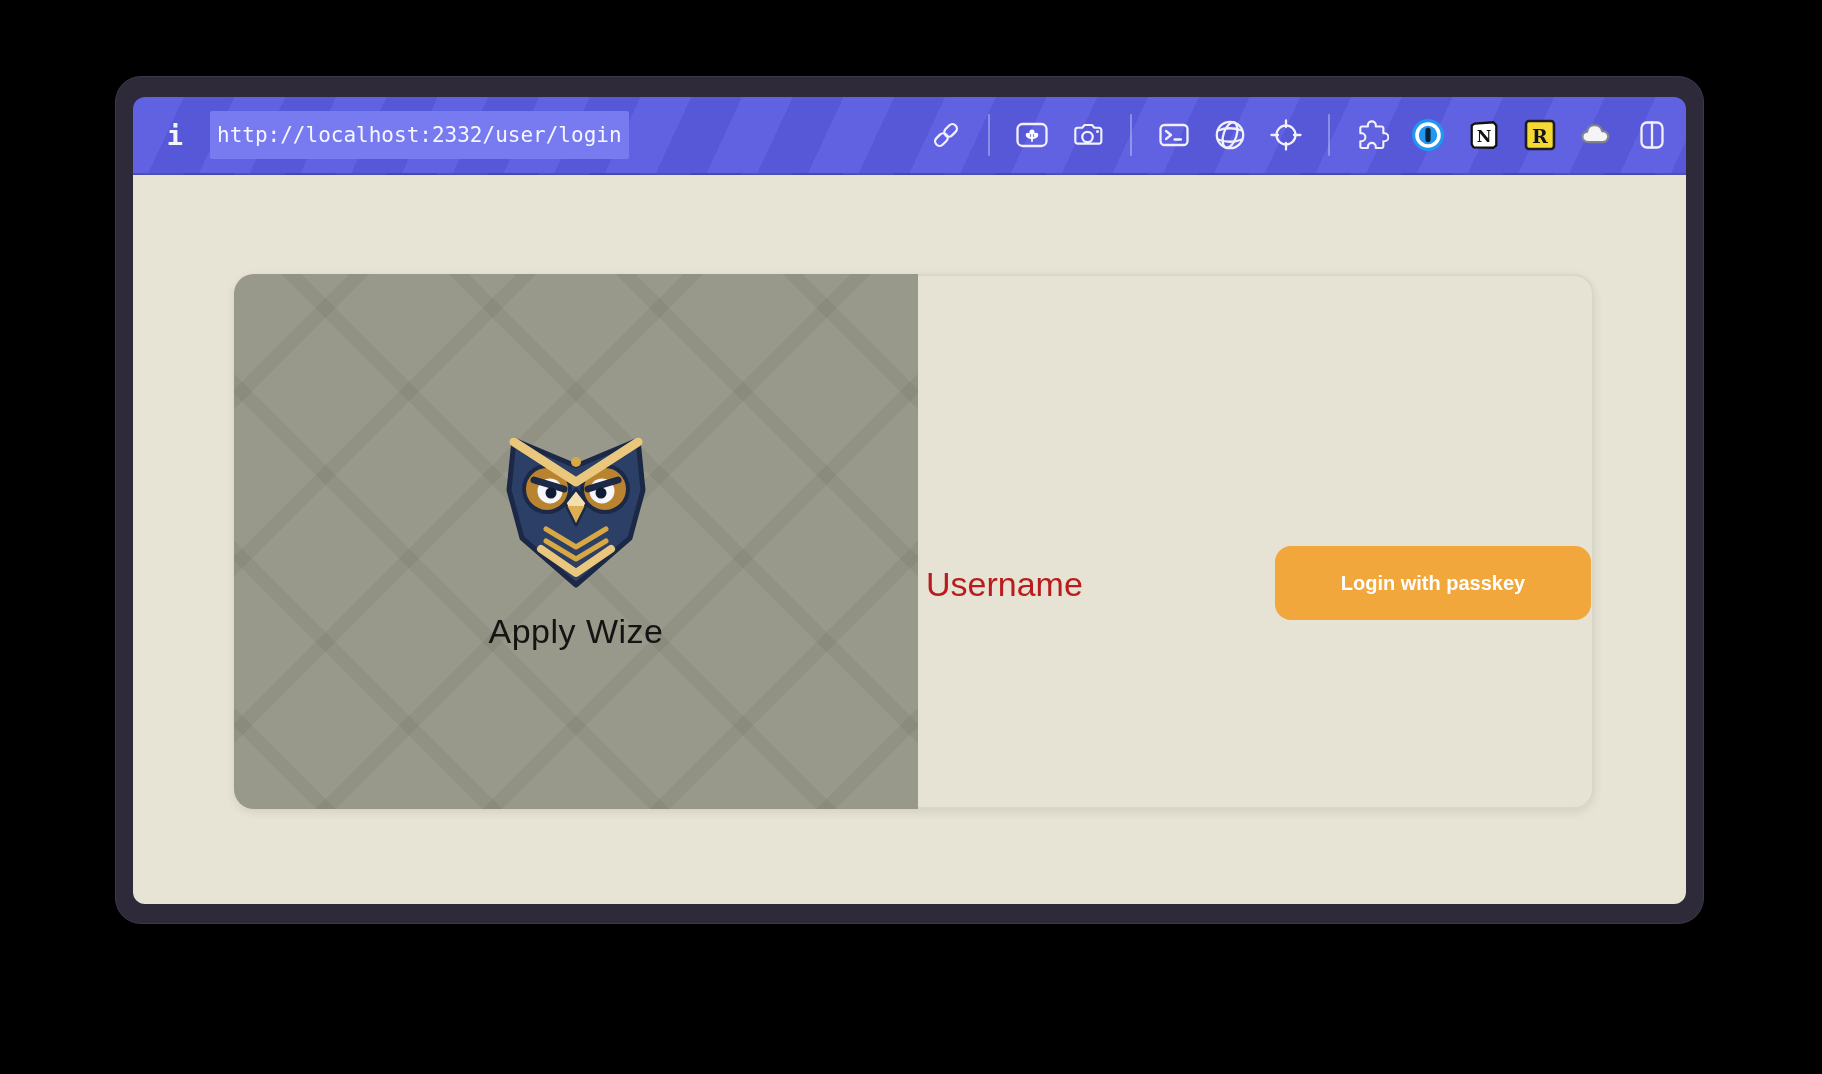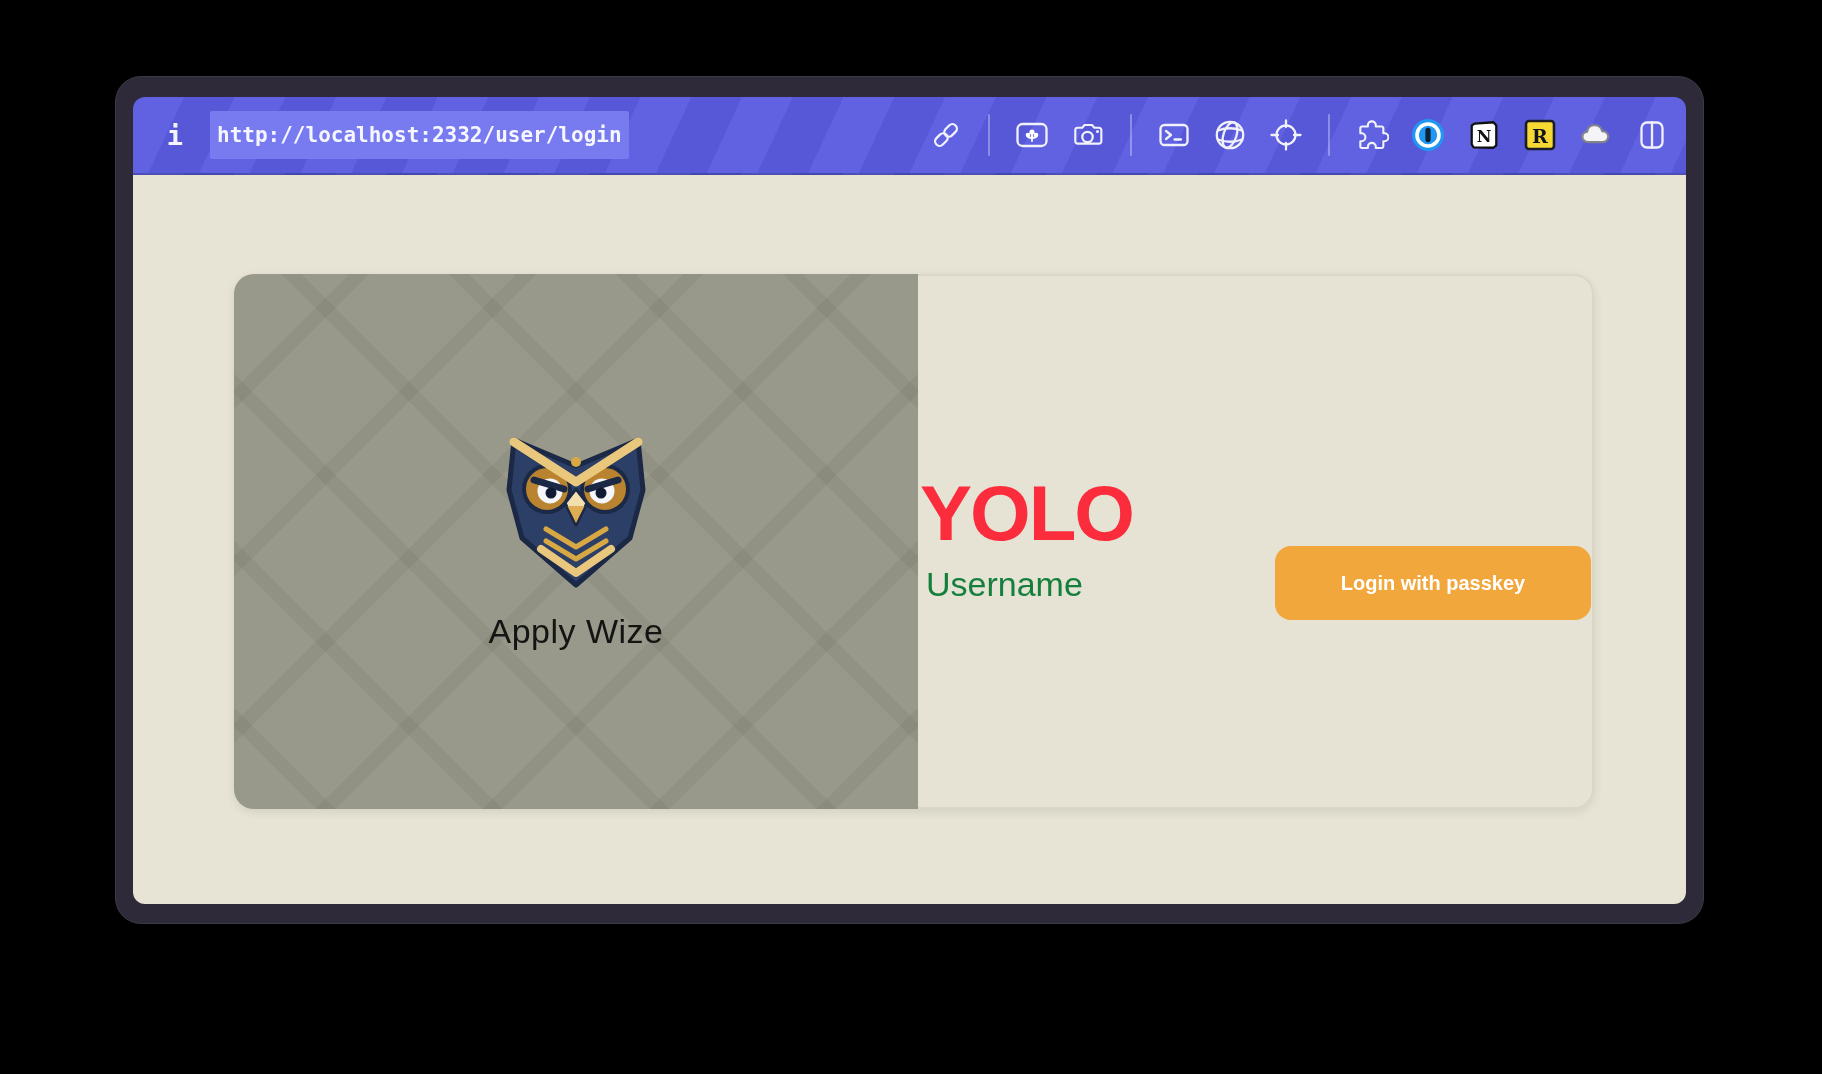--- a/index.html
+++ b/index.html
@@ -29,21 +29,21 @@
       #5a5ce0;
     border-bottom:2px solid rgba(20,18,60,.25);
   }
   .info-btn {
     width:24px; text-align:center; color:#f4f4ff; font-family:"DejaVu Sans Mono", monospace;
     font-weight:bold; font-size:27px; line-height:1; cursor:default;
   }
   .url-bar { margin-left:23px; display:inline-block; }
   .url-text {
     font-family:"DejaVu Sans Mono", monospace; font-size:21px; color:#f6f6ff;
-    background:#787bf0; padding:12px 7px; border-radius:2px; white-space:pre;font-weight:bold;
+    background:#787bf0; padding:12px 7px; border-radius:2px; white-space:pre;
   }
   .tb-icons { margin-left:auto; display:flex; align-items:center; gap:22px; }
   .tb-icon { width:34px; height:34px; display:flex; align-items:center; justify-content:center; }
   .tb-icon svg { display:block; }
   .tb-divider { width:2px; height:42px; background:rgba(255,255,255,.32); border-radius:1px; margin:0 3px; }
   .ic-stroke { stroke:#f1f1fb; fill:none; stroke-width:2.3; stroke-linecap:round; stroke-linejoin:round; }
   .badge-letter { font-family:"DejaVu Serif", serif; font-weight:bold; }
 
   
   .content { flex:1; position:relative; background:#e7e4d6; }
@@ -64,21 +64,21 @@
   }
   .brand-name {
     margin-top:20px; font-size:34px; font-weight:500; color:#141412; letter-spacing:.5px;
   }
   .right-pane { position:absolute; left:682px; top:0; right:0; bottom:0; }
   .heading {
     position:absolute; left:2px; top:198px; font-size:78px; font-weight:800;
     letter-spacing:-2px; line-height:1; color:#fb2c3c;
   }
   .username {
-    position:absolute; left:8px; top:290px; font-size:34px; color:#15803d;
+    position:absolute; left:8px; top:290px; font-size:34px; color:#b91c1c;
     background:transparent; border:none; line-height:1.1;
   }
   .passkey-btn {
     position:absolute; left:357px; top:270px; width:316px; height:74px;
     background:#f1a73c; border:none; border-radius:16px;
     color:#fff; font-size:20px; font-weight:bold; font-family:"Liberation Sans", sans-serif;
     display:flex; align-items:center; justify-content:center; cursor:pointer;
   }
 </style>
 </head>
@@ -217,21 +217,20 @@
                 <polygon points="61.5,74 78.5,74 70,91" fill="#dfae52"></polygon>
                 <path d="M40 97 L70 115 L100 97" fill="none" stroke="#d7a844" stroke-width="5"></path>
                 <path d="M40 109 L70 127 L100 109" fill="none" stroke="#d7a844" stroke-width="5"></path>
                 <path d="M35 117 L70 141 L105 117" fill="none" stroke="#e9c77d" stroke-width="8"></path>
               </g>
             </svg>
             <div class="brand-name">Apply Wize</div>
           </div>
 
           <div class="right-pane">
-            <div class="heading">YOLO</div>
             <div class="username">Username</div>
             <button class="passkey-btn">Login with passkey</button>
           </div>
 
         </div>
       </div>
 
     </div>
   </div>
 </div>

